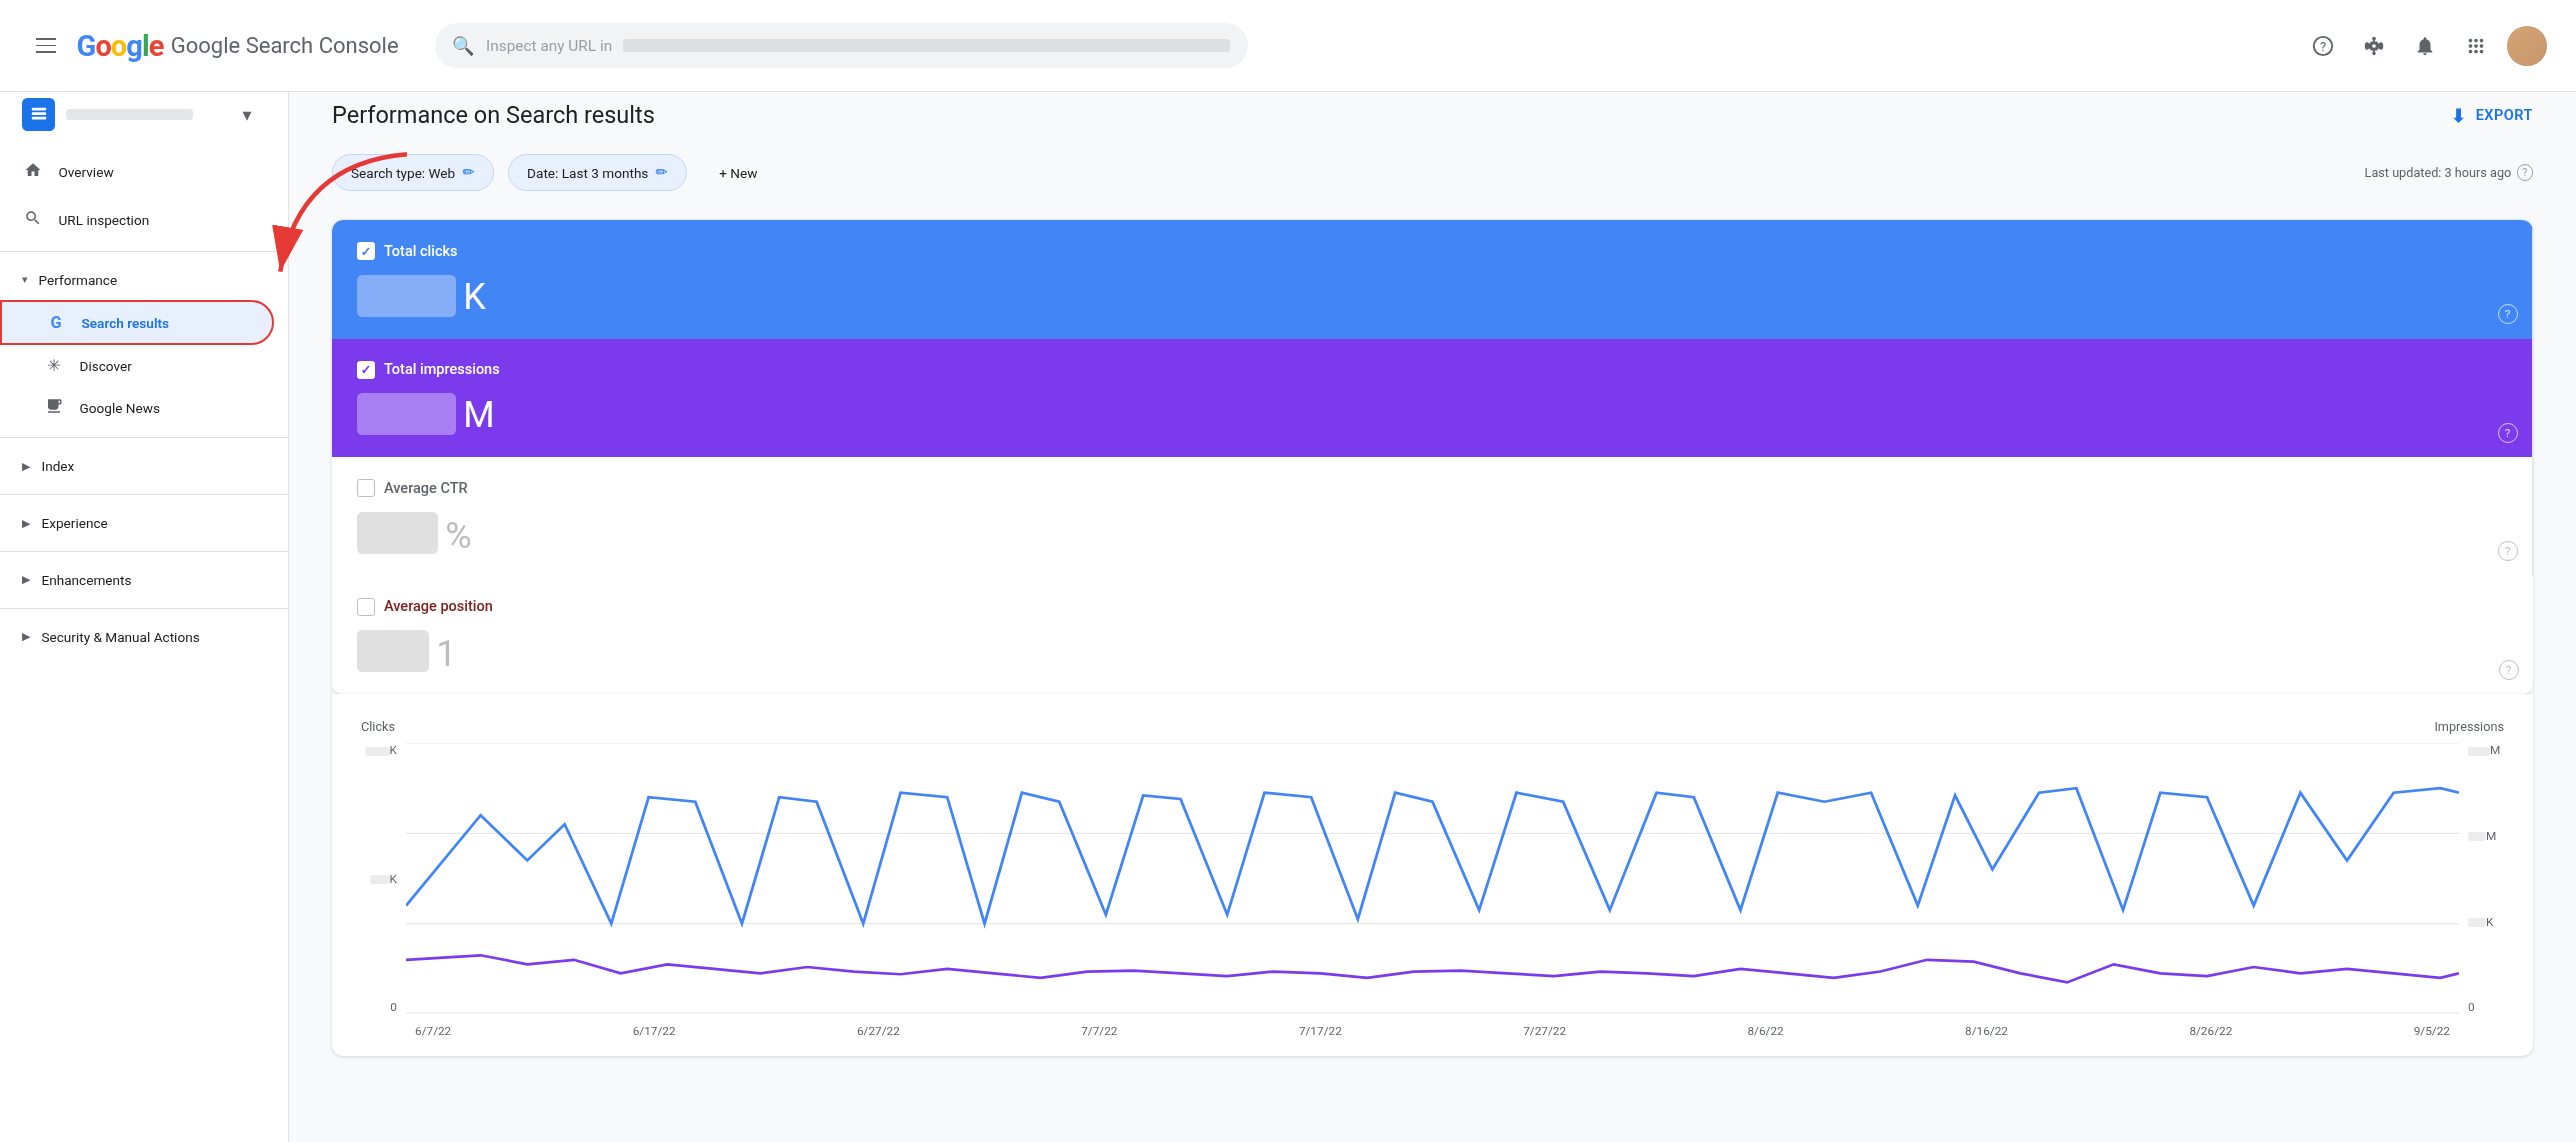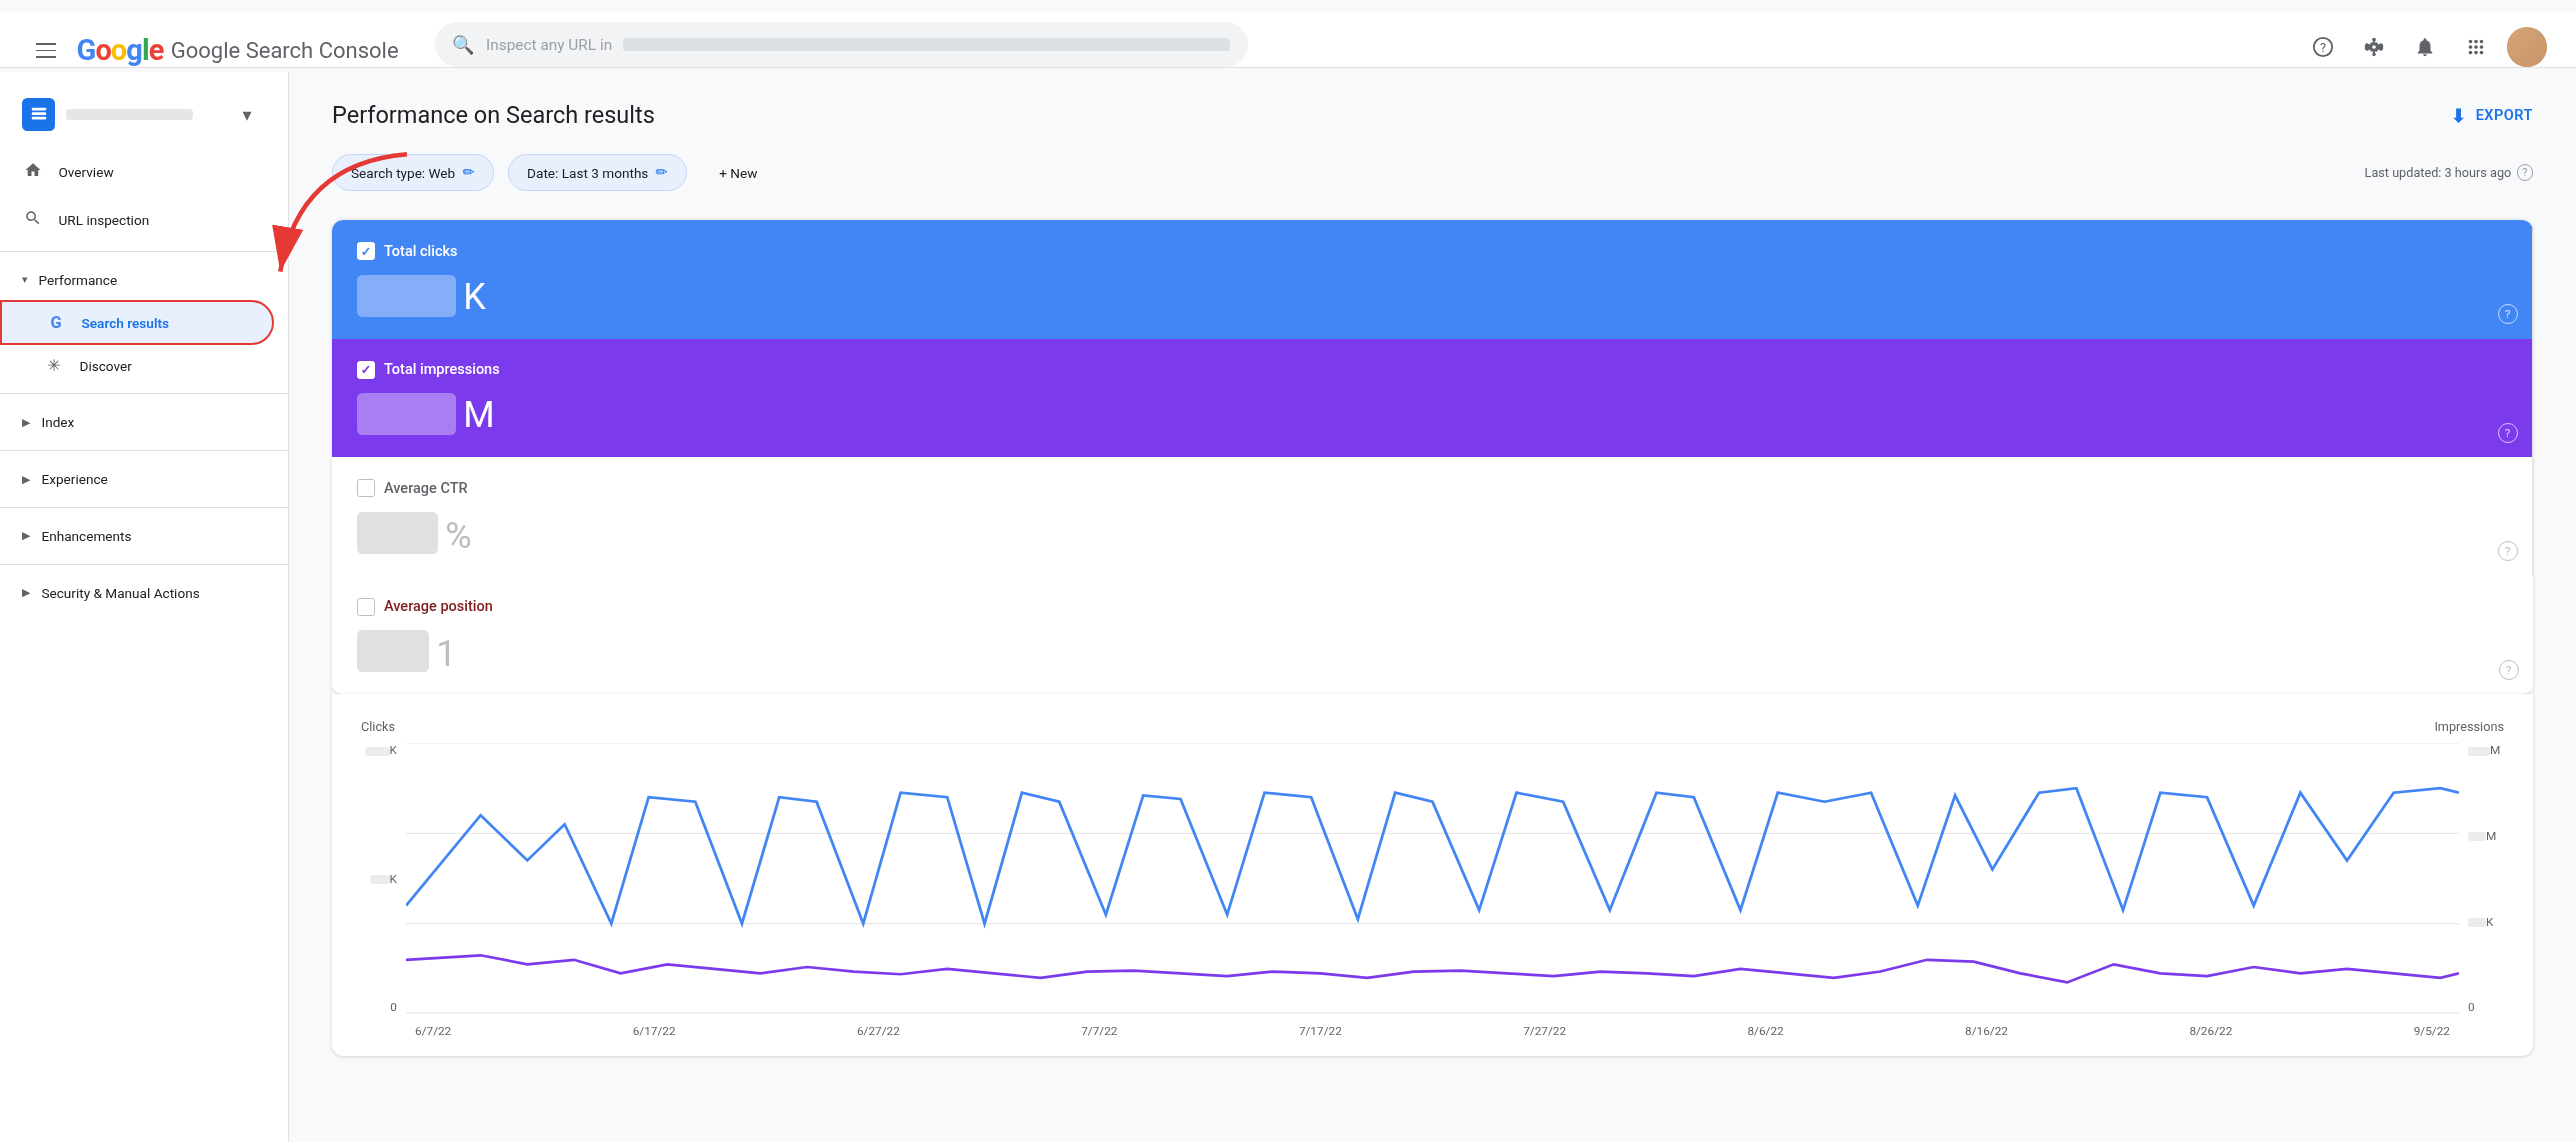--- a/index.html
+++ b/index.html
@@ -9,31 +9,30 @@
       color: #202124;
       font-size: 12.7px;
       overflow: hidden;
       width: 2576px;
       min-height: 1142px;
     }
 
     
     .header {
       display: flex;
-      align-items: flex-end;
+      align-items: center;
       background: #fff;
-      height: 56px;
+      height: 92px;
       padding: 0 29px;
       border-bottom: 0.9px solid #e0e0e0;
       position: fixed;
       top: 0;
       left: 0;
       right: 0;
       z-index: 100;
-      margin-top: 12px;
     }
     .header-menu-icon {
       width: 33px;
       height: 33px;
       display: flex;
       flex-direction: column;
       justify-content: center;
       align-items: center;
       gap: 4.5px;
       cursor: pointer;
@@ -579,20 +578,28 @@
     <div class="sidebar-sub-item active highlighted">
       <span class="sidebar-sub-icon" style="font-weight:bold;color:#4285F4;font-size:16.3px;">G</span>
       <span>Search results</span>
     </div>
 
     <div class="sidebar-sub-item">
       <span class="sidebar-sub-icon">✳</span>
       <span>Discover</span>
     </div>
 
+    <div class="sidebar-sub-item">
+      <span class="sidebar-sub-icon">
+        <svg width="18" height="18" viewBox="0 0 24 24" fill="#5f6368">
+            <path d="M20 3H4v10c0 2.21 1.79 4 4 4h6c2.21 0 4-1.79 4-4v-3h2c1.11 0 2-.89 2-2V5c0-1.11-.89-2-2-2zm0 5h-2V5h2v3zM4 19h16v2H4z"></path>
+          </svg>
+      </span>
+      <span>Google News</span>
+    </div>
 
     <hr class="sidebar-divider">
 
     <div class="sidebar-section-header">
       <span class="sidebar-section-chevron">▶</span>
       <span>Index</span>
     </div>
 
     <hr class="sidebar-divider">
 

